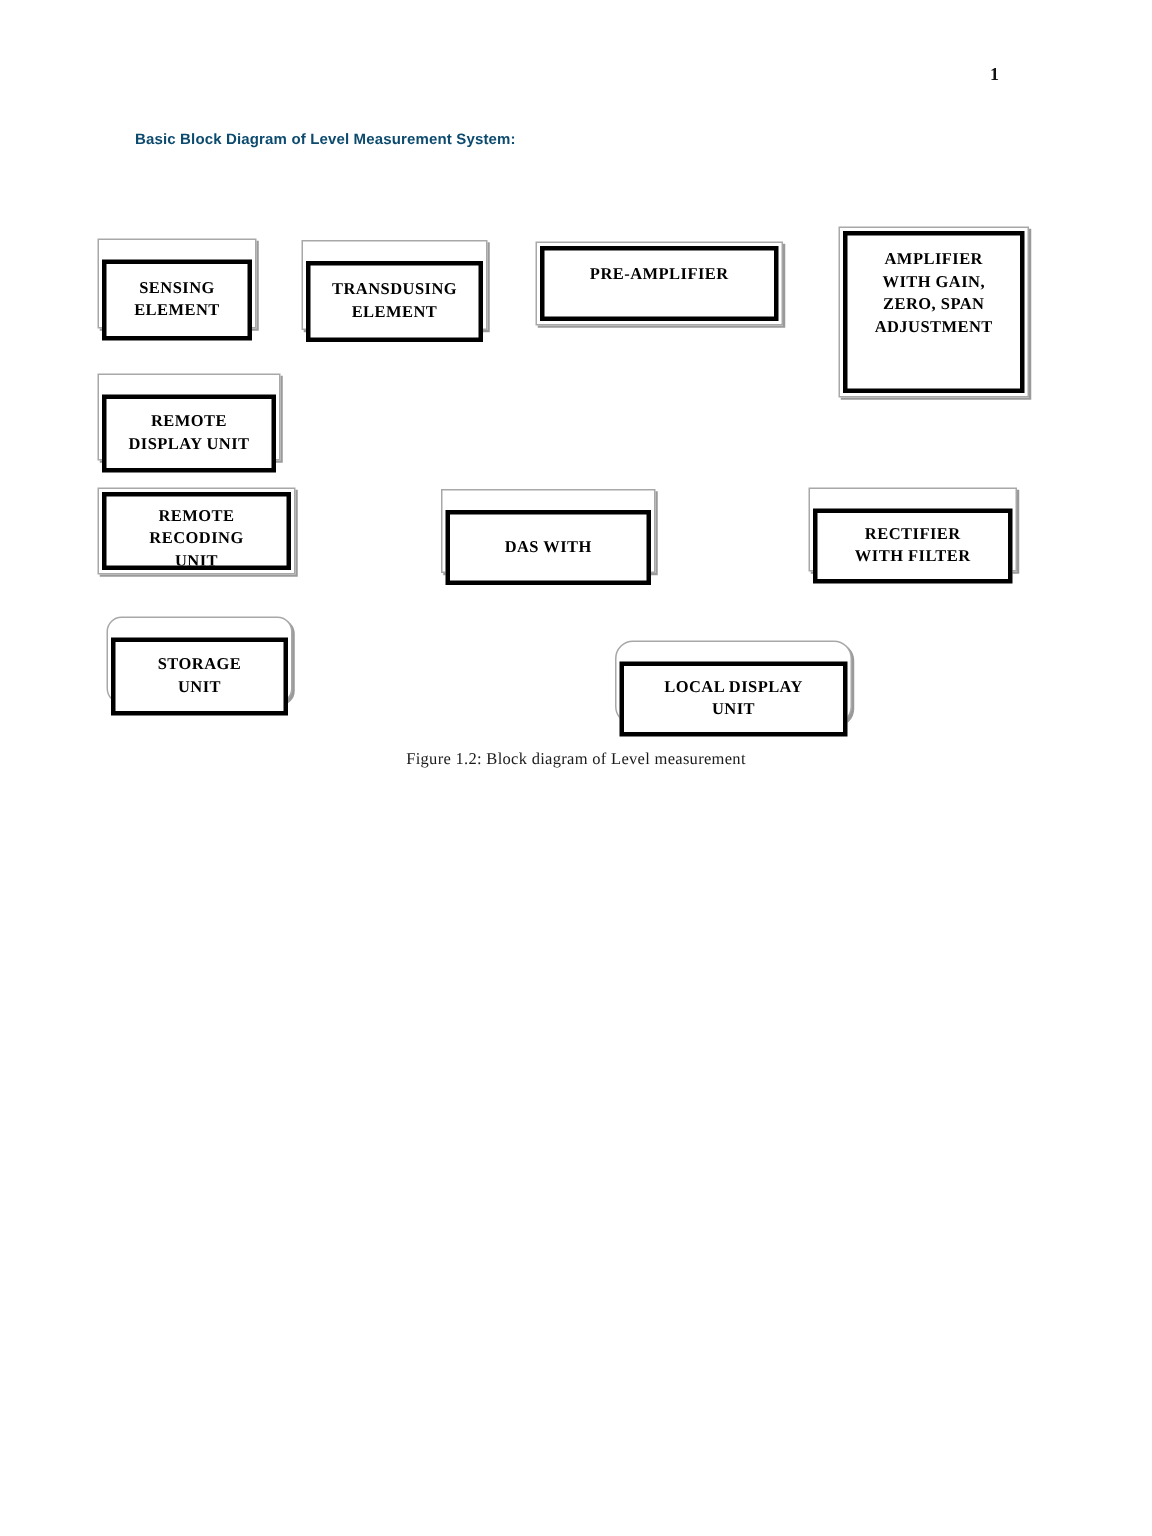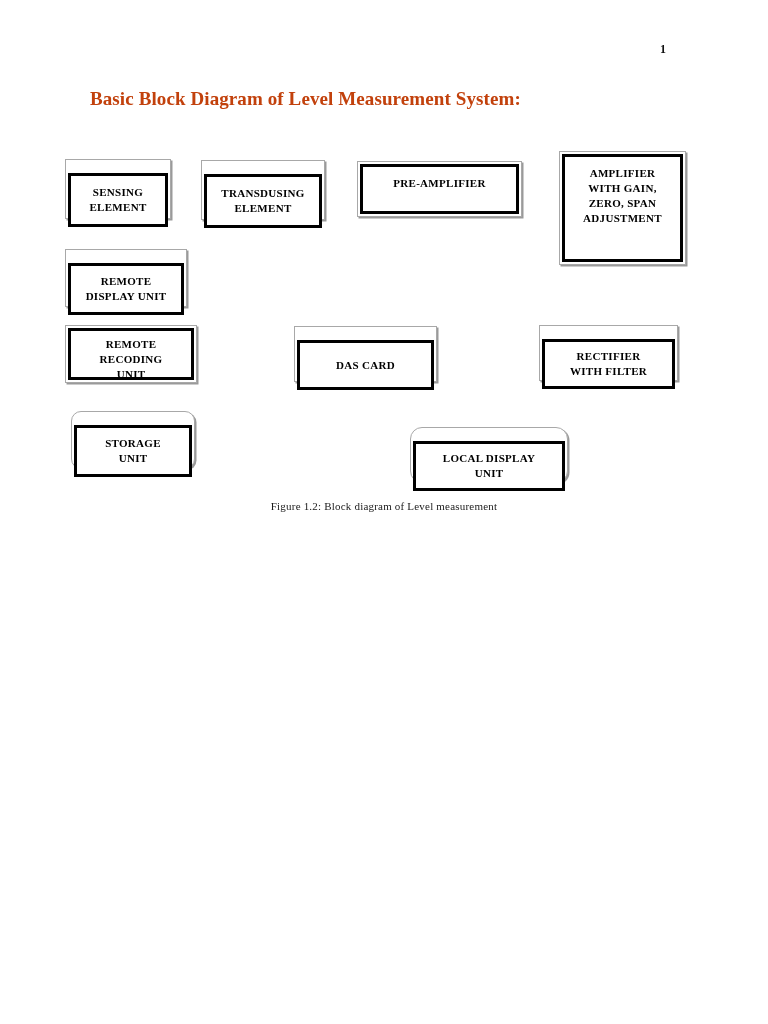--- a/index.html
+++ b/index.html
@@ -28,25 +28,25 @@
     font-family: "Liberation Serif", "DejaVu Serif", serif;
     font-size: 12px;
     font-weight: 700;
     color: #111;
   }
 
   .doc-title {
     position: absolute;
     top: 88px;
     left: 90px;
-    font-family: Liberation Serif, serif;
-    font-size: 19px;
+    font-family: Liberation Sans, sans-serif;
+    font-size: 10px;
     font-weight: 700;
     letter-spacing: 0.1px;
-    color: #c2410c;
+    color: #0c4a6e;
     white-space: nowrap;
   }
 
   
   .diagram {
     position: absolute;
     inset: 0;
   }
 
   .block {
@@ -157,21 +157,21 @@
     <div class="block clipped" style="left:65px; top:325px; width:132px; height:58px;">
       <div class="frame">
         <span class="txt">REMOTE
 RECODING
 UNIT</span>
       </div>
     </div>
 
     <div class="block mid" style="left:294px; top:326px; width:143px; height:56px;">
       <div class="frame">
-        <span class="txt">DAS CARD</span>
+        <span class="txt">DAS WITH</span>
       </div>
     </div>
 
     <div class="block mid" style="left:539px; top:325px; width:139px; height:56px;">
       <div class="frame">
         <span class="txt">RECTIFIER
 WITH    FILTER</span>
       </div>
     </div>
 

